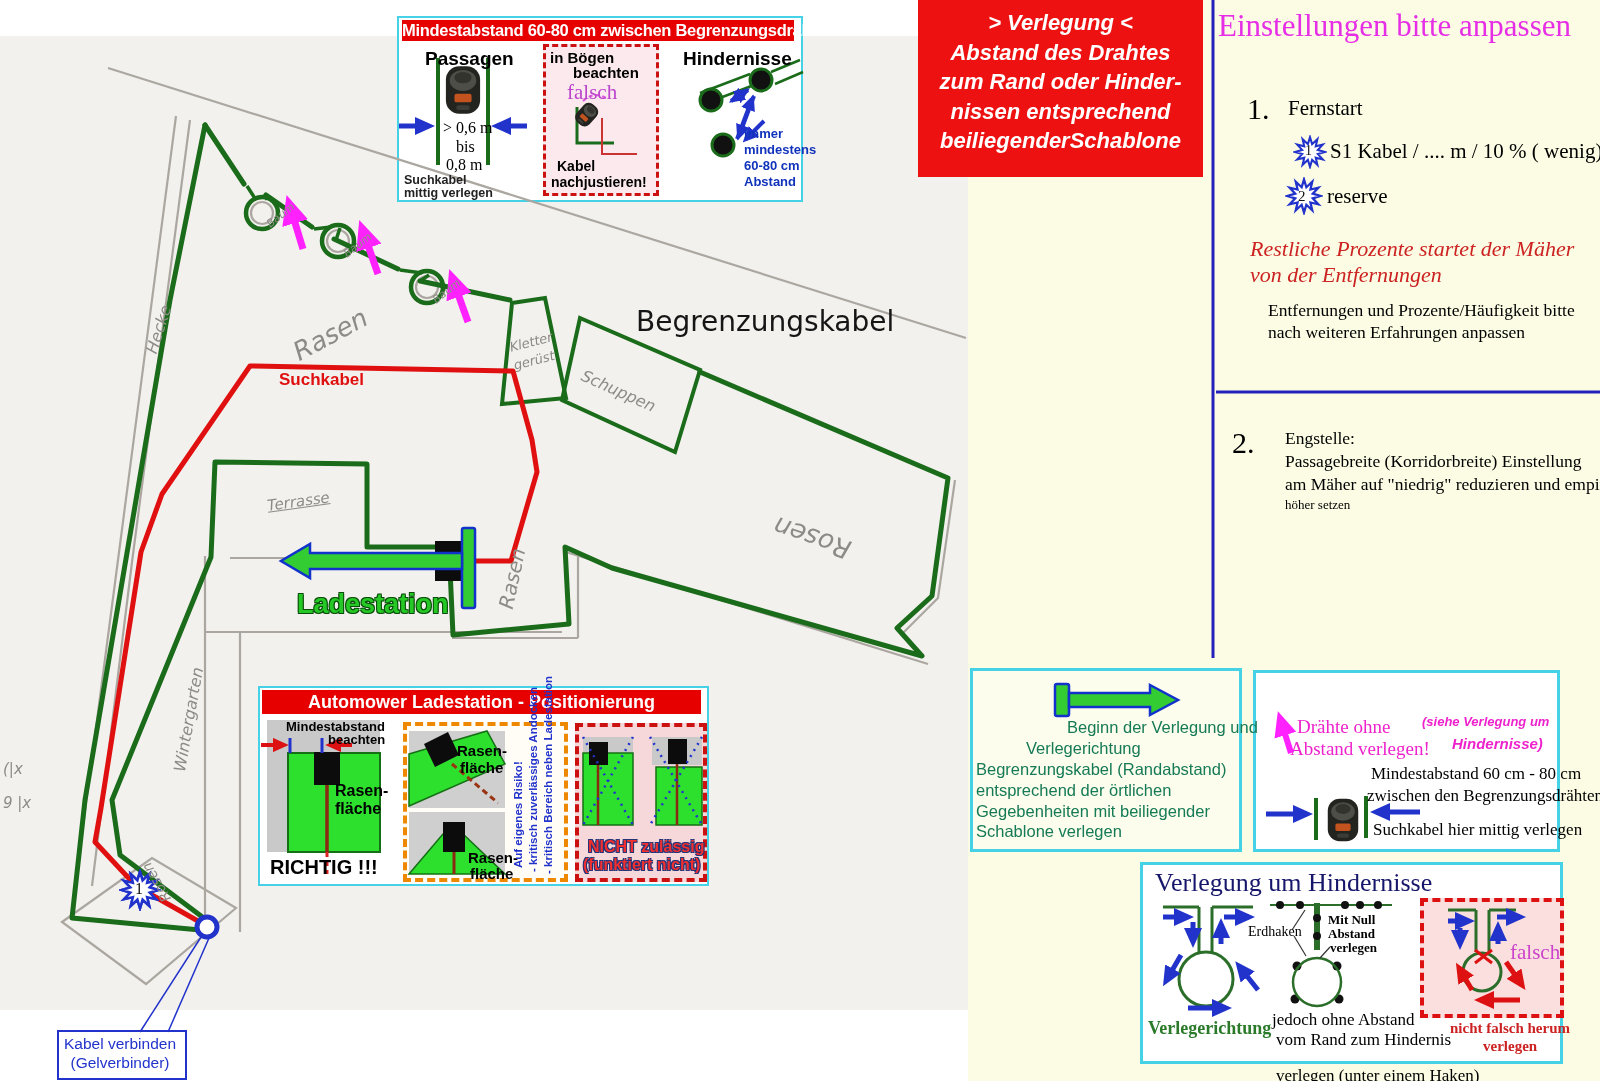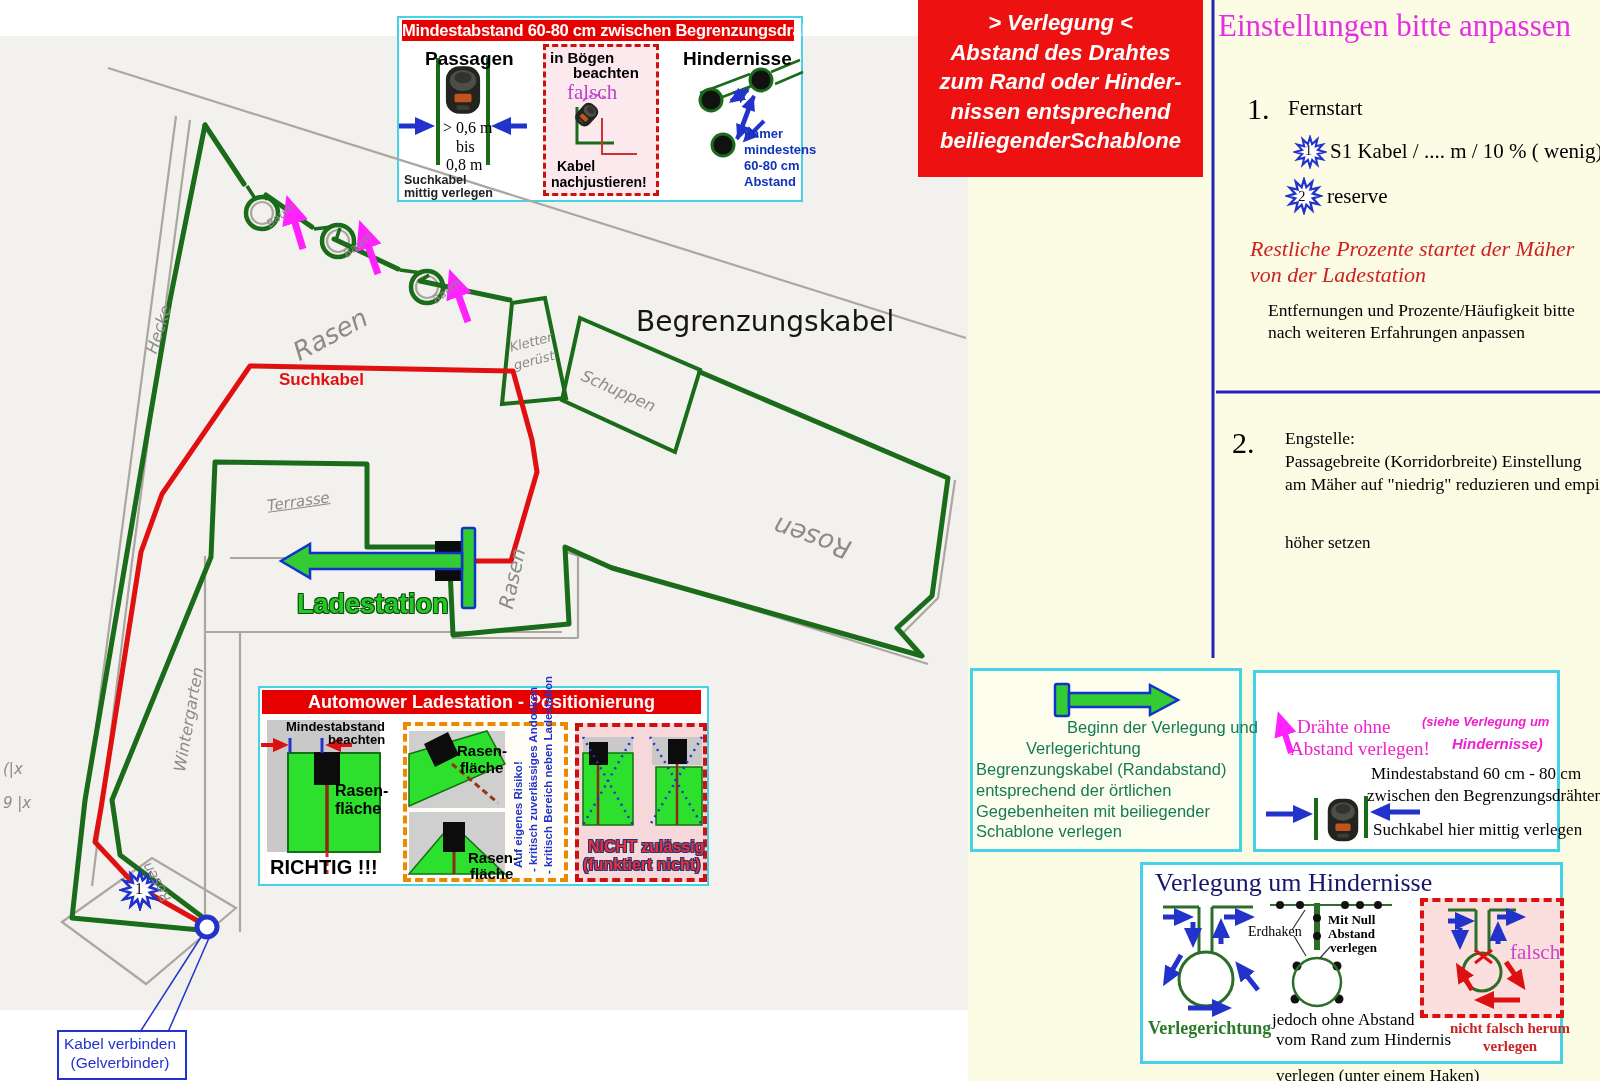--- a/index.html
+++ b/index.html
@@ -303,28 +303,28 @@
   </div>
 
   <div class="abs z3 ser" style="left:1218px;top:8px;font-size:31px;color:#e62ee6;">Einstellungen bitte anpassen</div>
   <div class="abs z3 ser" style="left:1247px;top:92px;font-size:30px;">1.</div>
   <div class="abs z3 ser" style="left:1288px;top:96px;font-size:21px;">Fernstart</div>
   <div class="abs z3 ser" style="left:1305px;top:143px;font-size:14px;color:#111;">1</div>
   <div class="abs z3 ser" style="left:1330px;top:139px;font-size:21px;">S1 Kabel / .... m / 10 % ( wenig)</div>
   <div class="abs z3 ser" style="left:1298px;top:188px;font-size:15px;color:#111;">2</div>
   <div class="abs z3 ser" style="left:1327px;top:184px;font-size:21px;">reserve</div>
   <div class="abs z3 ser" style="left:1250px;top:236px;font-size:22px;font-style:italic;color:#cc2222;">Restliche Prozente  startet der Mäher</div>
-  <div class="abs z3 ser" style="left:1250px;top:262px;font-size:22px;font-style:italic;color:#cc2222;">von der Ladestation</div>
+  <div class="abs z3 ser" style="left:1250px;top:262px;font-size:22px;font-style:italic;color:#cc2222;">von der Entfernungen</div>
   <div class="abs z3 ser" style="left:1268px;top:300px;font-size:17.5px;">Entfernungen und Prozente/Häufigkeit bitte</div>
   <div class="abs z3 ser" style="left:1268px;top:322px;font-size:17.5px;">nach weiteren Erfahrungen anpassen</div>
   <div class="abs z3 ser" style="left:1232px;top:426px;font-size:30px;">2.</div>
   <div class="abs z3 ser" style="left:1285px;top:428px;font-size:17.5px;">Engstelle:</div>
   <div class="abs z3 ser" style="left:1285px;top:451px;font-size:17.5px;">Passagebreite (Korridorbreite) Einstellung</div>
   <div class="abs z3 ser" style="left:1285px;top:474px;font-size:17.5px;">am Mäher auf "niedrig" reduzieren und empirisch</div>
-  <div class="abs z3 ser" style="left:1285px;top:497px;font-size:17px;margin-top:36px;">höher setzen</div>
+  <div class="abs z3 ser" style="left:1285px;top:497px;font-size:13px;">höher setzen</div>
 
   <div class="abs z3 mono" style="left:636px;top:305px;font-size:28px;color:#151515;">Begrenzungskabel</div>
   <div class="abs z3" style="left:279px;top:370px;font-size:17px;font-weight:bold;color:#e01010;">Suchkabel</div>
   <div class="abs z3 outline-green" style="left:297px;top:589px;font-size:27px;font-weight:bold;">Ladestation</div>
   <div class="abs z3 ser" style="left:135px;top:880px;font-size:16px;color:#111;">1</div>
   <div class="abs z3" style="left:57px;top:1035px;width:126px;text-align:center;font-size:15.5px;color:#2233cc;">Kabel verbinden</div>
   <div class="abs z3" style="left:57px;top:1054px;width:126px;text-align:center;font-size:15.5px;color:#2233cc;">(Gelverbinder)</div>
 
   <div class="abs z3 hw" style="left:142px;top:350px;font-size:16px;transform:rotate(-72deg);">Hecke</div>
   <div class="abs z3 hw" style="left:288px;top:340px;font-size:26px;transform:rotate(-28deg);">Rasen</div>

